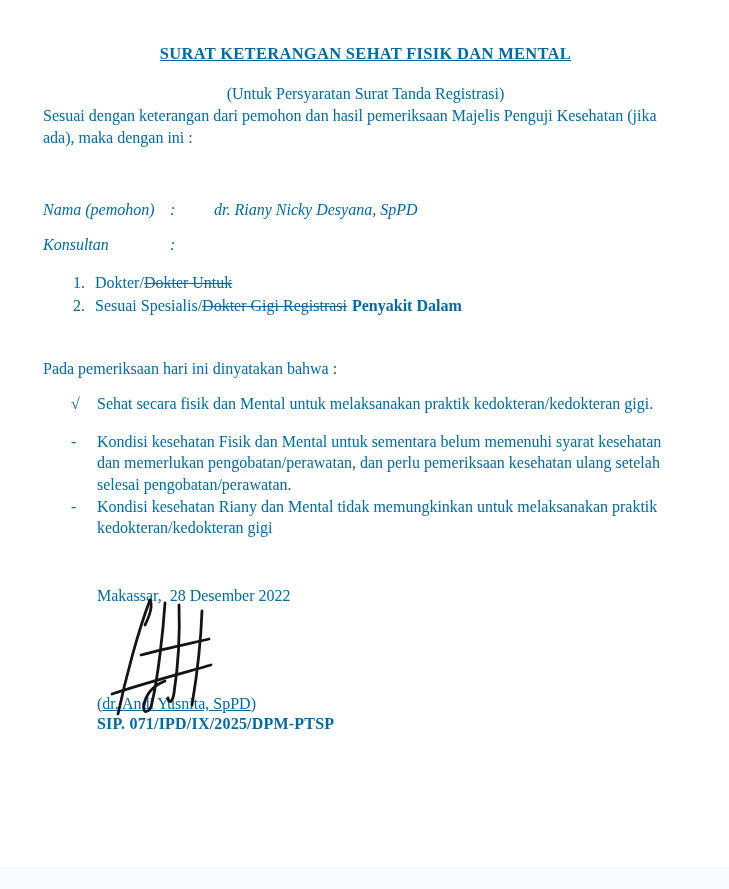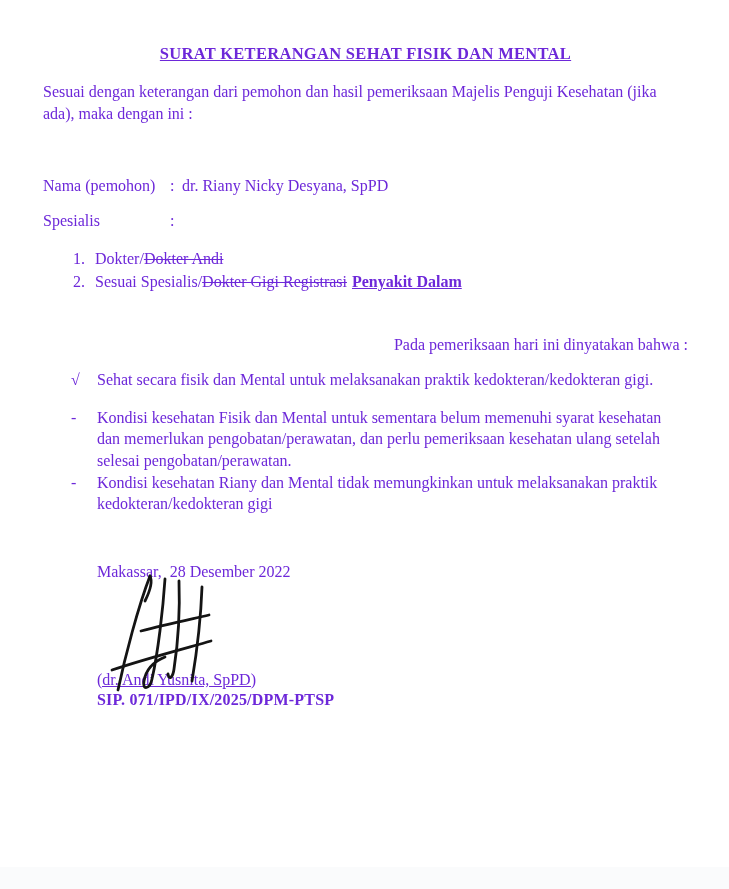--- a/index.html
+++ b/index.html
@@ -1,42 +1,42 @@
 <!DOCTYPE html>
 <html><head>
 <meta charset="utf-8">
 <style>
   html, body { margin:0; padding:0; background:#ffffff; }
   .page {
     position:relative; width:729px; height:889px; background:#ffffff;
-    font-family:"Liberation Serif", serif; font-size:16px; color:#6d28d9;
+    font-family:"Liberation Serif", serif; font-size:16px; color:#0369a1;
     overflow:hidden;
   }
   .content { padding:44px 41px 0 43px; }
 
   .doc-title {
     text-align:center; font-weight:bold; text-decoration:underline;
     font-size:16.5px; letter-spacing:0.3px; margin:0;
   }
   .doc-subtitle { text-align:center; margin-top:21px; }
-  .intro { margin-top:17px; line-height:1.38; }
+  .intro { margin-top:2px; line-height:1.38; }
 
   .fields { margin-top:52px; }
-  .field-row { display:flex; margin-bottom:17px; }
+  .field-row { display:flex; margin-bottom:17px;font-style:italic; }
   .field-label { width:127px; flex:0 0 127px; }
   .field-colon { width:12px; flex:0 0 12px; }
-  .field-value { flex:1; }
+  .field-value { flex:1;margin-left:32px; }
 
   .k-list { margin:13px 0 0 0; padding:0 0 0 30px; list-style:none; }
   .k-item { line-height:23px; }
   .k-num { display:inline-block; width:22px; }
   .struck { text-decoration:line-through; }
-  .selected { font-weight:bold; text-decoration:underline; margin-left:5px; }
+  .selected { font-weight:bold; margin-left:5px; }
 
-  .decl-intro { margin-top:43px;text-align:right; }
+  .decl-intro { margin-top:43px; }
   .decl-list { margin-top:15px; }
   .decl-item { display:flex; line-height:1.35; }
   .decl-item.gap-after { margin-bottom:16px; }
   .decl-marker { width:26px; flex:0 0 26px; padding-left:28px; box-sizing:content-box; }
   .decl-text { flex:1; }
 
   .sig-block { position:relative; margin-top:48px; margin-left:54px; }
   .place-date { white-space:pre; }
   .sig-svg { position:absolute; left:8px; top:8px; width:112px; height:122px; pointer-events:none; }
   .sig-svg path { fill:none; stroke:#141414; stroke-width:2.8; stroke-linecap:round; }
@@ -45,39 +45,40 @@
 
   .footer-band { position:absolute; left:0; right:0; bottom:0; height:22px; background:#fafbfc; }
 </style>
 </head>
 <body>
 
 <div class="page">
   <div class="content">
 
     <p class="doc-title">SURAT KETERANGAN SEHAT FISIK DAN MENTAL</p>
+    <div class="doc-subtitle">(Untuk Persyaratan Surat Tanda Registrasi)</div>
 
     <div class="intro">Sesuai dengan keterangan dari pemohon dan hasil pemeriksaan Majelis Penguji Kesehatan (jika ada), maka dengan ini :</div>
 
     <div class="fields">
       <div class="field-row">
         <span class="field-label">Nama (pemohon)</span>
         <span class="field-colon">:</span>
         <span class="field-value">dr. Riany Nicky Desyana, SpPD</span>
       </div>
       <div class="field-row">
-        <span class="field-label">Spesialis</span>
+        <span class="field-label">Konsultan</span>
         <span class="field-colon">:</span>
         <span class="field-value"></span>
       </div>
     </div>
 
     <ol class="k-list">
       <li class="k-item">
-        <span class="k-num">1.</span><span>Dokter/</span><span class="struck">Dokter Andi</span>
+        <span class="k-num">1.</span><span>Dokter/</span><span class="struck">Dokter Untuk</span>
       </li>
       <li class="k-item">
         <span class="k-num">2.</span><span>Sesuai Spesialis/</span><span class="struck">Dokter Gigi Registrasi</span><span class="selected">Penyakit Dalam</span>
       </li>
     </ol>
 
     <div class="decl-intro">Pada pemeriksaan hari ini dinyatakan bahwa :</div>
 
     <div class="decl-list">
       <div class="decl-item gap-after">

